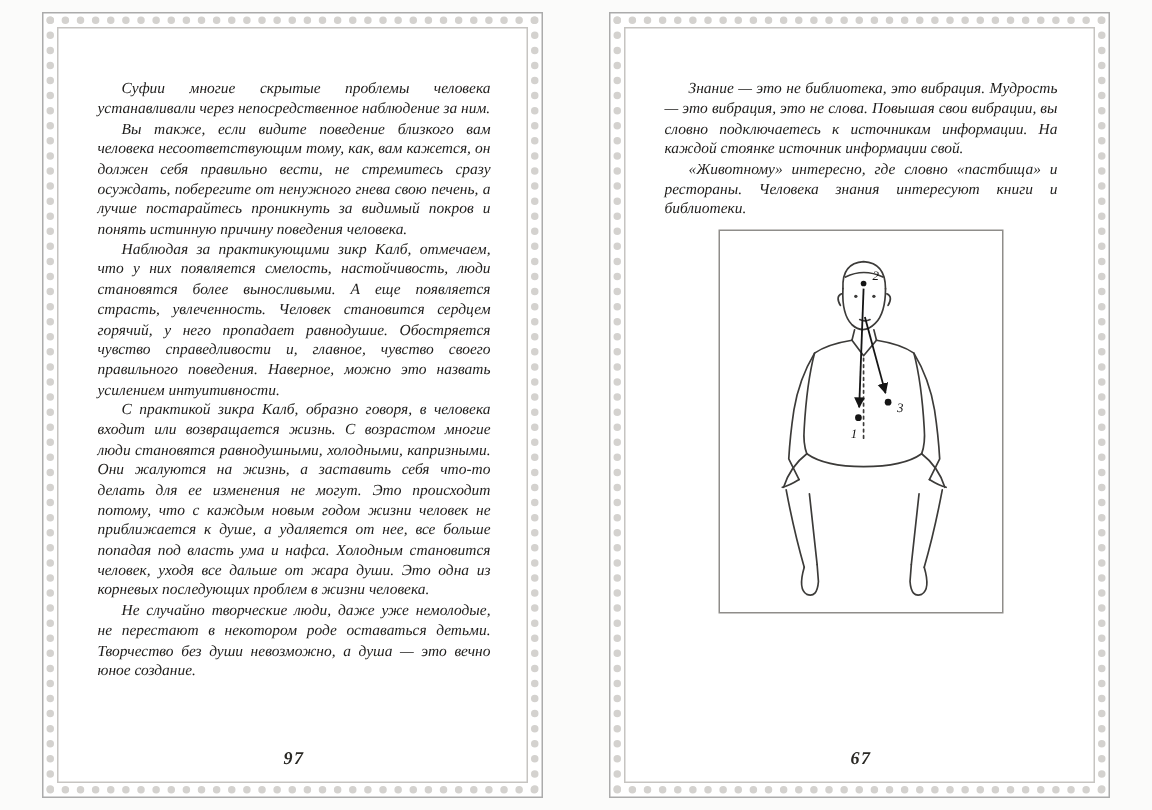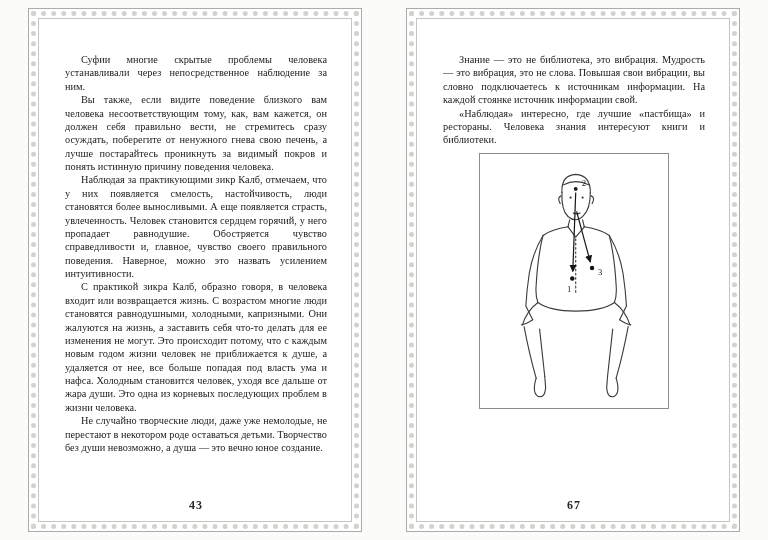--- a/index.html
+++ b/index.html
@@ -27,20 +27,21 @@
     padding: 2px;
   }
   .page-left  { left: 28px; }
   .page-right { left: 406px; }
   .band {
     width: 100%;
     height: 100%;
     box-sizing: border-box;
     border: 5px dotted #d4d2cf;
     padding: 2px;
+    font-style: italic;
   }
   .inner {
     width: 100%;
     height: 100%;
     box-sizing: border-box;
     border: 1px solid #c6c4c1;
     display: flex;
     flex-direction: column;
     padding: 34px 24px 8px 26px;
     overflow: hidden;
@@ -83,30 +84,30 @@
 <div class="spread">
 
   <div class="page page-left">
     <div class="band">
       <div class="inner">
         <p>Суфии многие скрытые проблемы человека устанавливали через непосредственное наблюдение за ним.</p>
         <p>Вы также, если видите поведение близкого вам человека несоответствующим тому, как, вам кажется, он должен себя правильно вести, не стремитесь сразу осуждать, поберегите от ненужного гнева свою печень, а лучше постарайтесь проникнуть за видимый покров и понять истинную причину поведения человека.</p>
         <p>Наблюдая за практикующими зикр Калб, отмечаем, что у них появляется смелость, настойчивость, люди становятся более выносливыми. А еще появляется страсть, увлеченность. Человек становится сердцем горячий, у него пропадает равнодушие. Обостряется чувство справедливости и, главное, чувство своего правильного поведения. Наверное, можно это назвать усилением интуитивности.</p>
         <p>С практикой зикра Калб, образно говоря, в человека входит или возвращается жизнь. С возрастом многие люди становятся равнодушными, холодными, капризными. Они жалуются на жизнь, а заставить себя что-то делать для ее изменения не могут. Это происходит потому, что с каждым новым годом жизни человек не приближается к душе, а удаляется от нее, все больше попадая под власть ума и нафса. Холодным становится человек, уходя все дальше от жара души. Это одна из корневых последующих проблем в жизни человека.</p>
         <p>Не случайно творческие люди, даже уже немолодые, не перестают в некотором роде оставаться детьми. Творчество без души невозможно, а душа — это вечно юное создание.</p>
-        <div class="pagenum">43</div>
+        <div class="pagenum">97</div>
       </div>
     </div>
   </div>
 
   <div class="page page-right">
     <div class="band">
       <div class="inner">
         <p>Знание — это не библиотека, это вибрация. Мудрость — это вибрация, это не слова. Повышая свои вибрации, вы словно подключаетесь к источникам информации. На каждой стоянке источник информации свой.</p>
-        <p>«Наблюдая» интересно, где лучшие «пастбища» и рестораны. Человека знания интересуют книги и библиотеки.</p>
+        <p>«Животному» интересно, где словно «пастбища» и рестораны. Человека знания интересуют книги и библиотеки.</p>
 
         <div class="figure-box">
           <svg viewBox="0 0 200 290" width="172" height="250" xmlns="http://www.w3.org/2000/svg">
             <defs>
               <marker id="arrowhead" markerWidth="7" markerHeight="7" refX="5.5" refY="3" orient="auto">
                 <path d="M0,0 L6,3 L0,6 z" fill="#151515"></path>
               </marker>
             </defs>
 
             <g stroke="#3c3b39" fill="none" stroke-width="1.3" stroke-linecap="round" stroke-linejoin="round">

